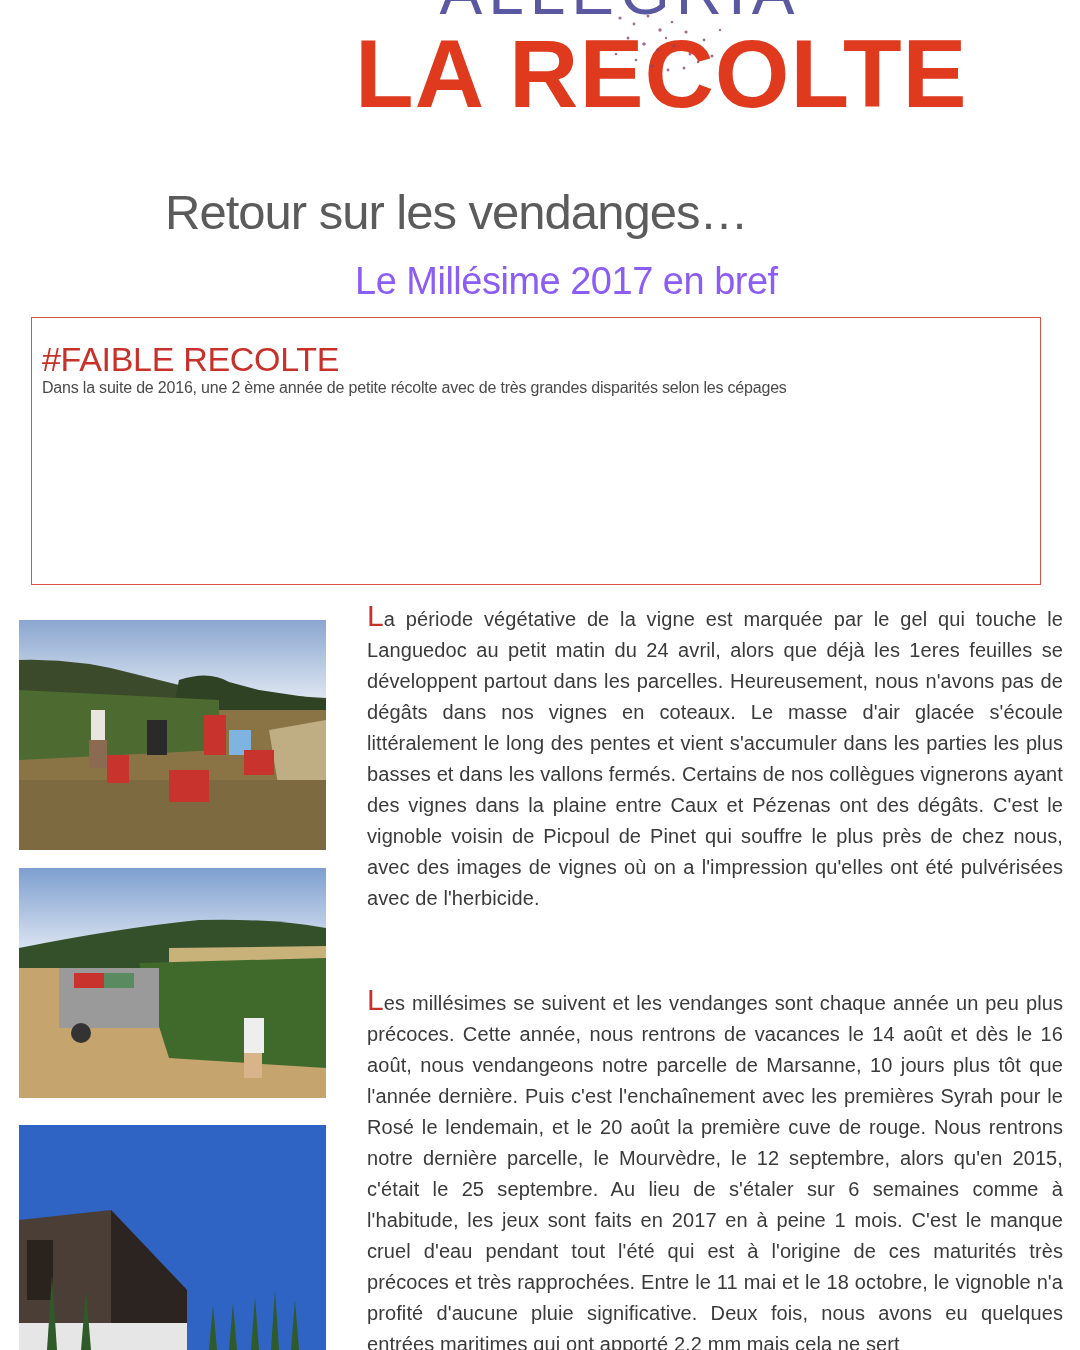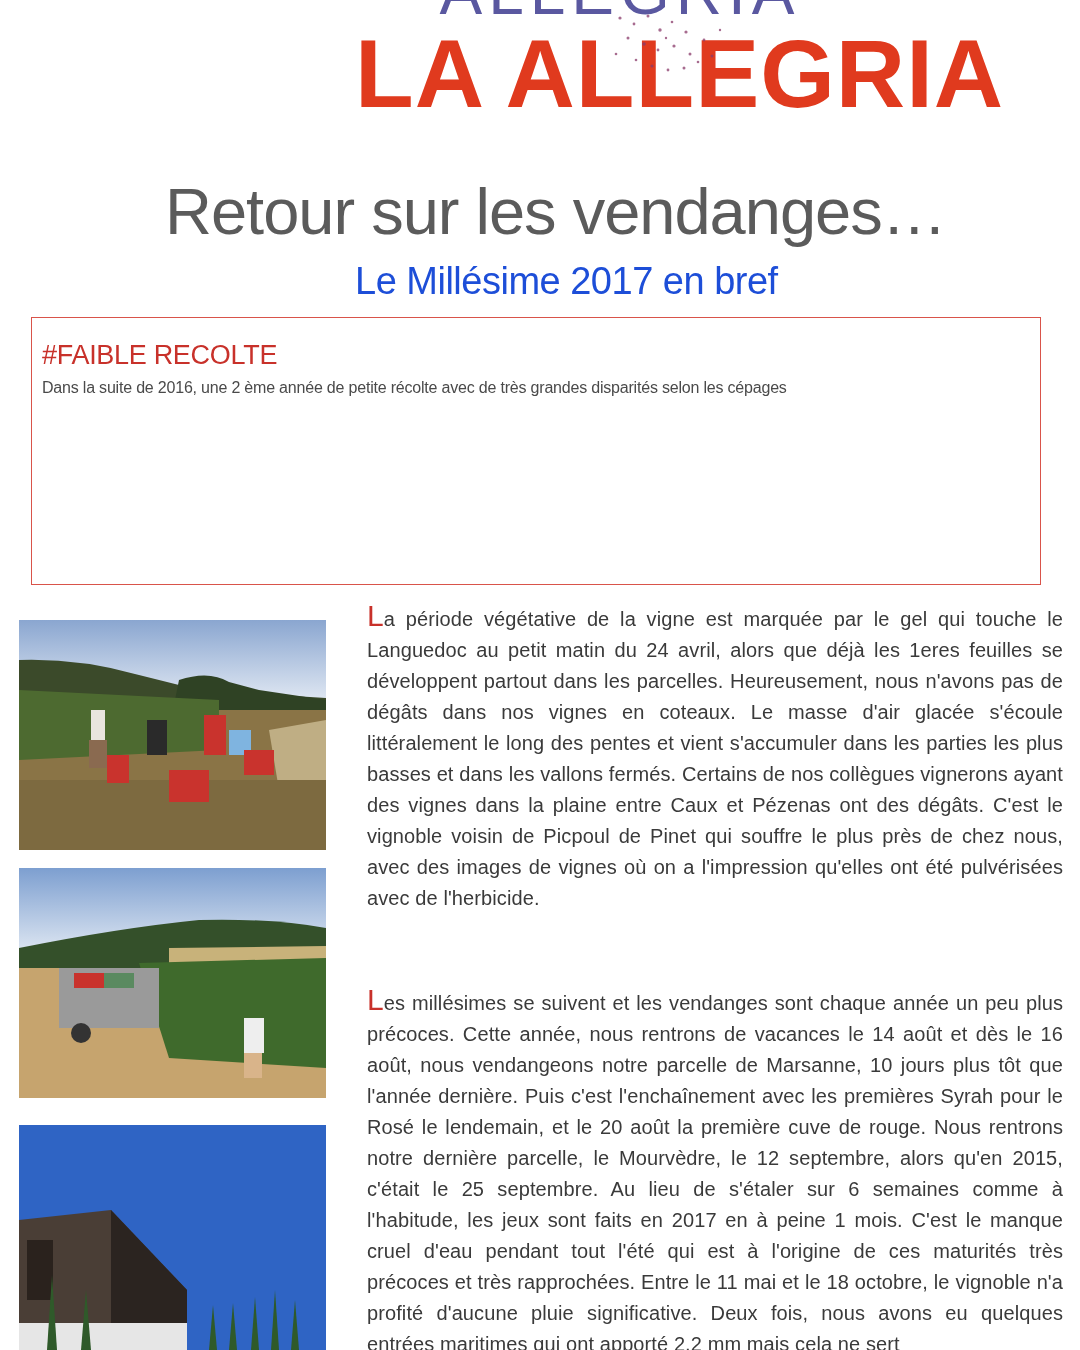--- a/index.html
+++ b/index.html
@@ -15,53 +15,53 @@
   }
   .gazette {
     position:absolute; left:355px; top:26px; width:530px;
     font-size:96px; font-weight:bold; color:#e03a1e; line-height:96px;
     letter-spacing:1px; white-space:nowrap;
     font-family:"Liberation Sans", sans-serif;
   }
   .splash { position:absolute; left:600px; top:10px; width:160px; height:70px; }
   .title {
     position:absolute; left:165px; top:172px; width:860px;
-    font-size:65px; color:#5b5b5b; line-height:80px; white-space:nowrap;
+    font-size:49px; color:#5b5b5b; line-height:80px; white-space:nowrap;
     letter-spacing:-1px;
   }
   .subtitle {
     position:absolute; left:355px; top:258px; width:520px;
-    font-size:38px; color:#1d4ed8; line-height:46px; white-space:nowrap;
+    font-size:38px; color:#8b5cf6; line-height:46px; white-space:nowrap;
     letter-spacing:-0.5px;
   }
   .summary-box {
     position:absolute; left:31px; top:317px; width:1010px; height:268px;
     border:1.5px solid #d9534a; box-sizing:border-box;
   }
   .tag {
-    position:absolute; left:10px; font-size:27px; color:#c8312a; white-space:nowrap;
+    position:absolute; left:10px; font-size:34px; color:#c8312a; white-space:nowrap;
     letter-spacing:-0.3px;
   }
   .tag-text {
     position:absolute; left:10px; width:960px; font-size:16px; line-height:32px;
     color:#4a4a4a; letter-spacing:-0.2px;
   }
   .photo { position:absolute; left:19px; width:307px; overflow:hidden; }
   .article {
     position:absolute; left:351px; width:696px; font-size:20px; line-height:31px;
     text-align:justify; color:#3a3a3a; letter-spacing:0.1px;margin-left:16px;
   }
   .dropcap { color:#c8312a; font-size:30px; line-height:20px; }
 </style>
 </head>
 <body>
 
 <div class="masthead">
   <div class="brand">ALLEGRIA</div>
-  <div class="gazette">LA ALLEGRIA</div>
+  <div class="gazette">LA RECOLTE</div>
   <svg class="splash" viewBox="0 0 160 70">
     <g fill="#8a3a6a" opacity="0.75">
       <circle cx="20" cy="8" r="1.6"></circle>
         <circle cx="34" cy="14" r="1.4"></circle>
         <circle cx="48" cy="6" r="1.5"></circle>
       <circle cx="60" cy="20" r="1.7"></circle>
         <circle cx="72" cy="12" r="1.3"></circle>
         <circle cx="86" cy="22" r="1.6"></circle>
       <circle cx="28" cy="28" r="1.5"></circle>
         <circle cx="44" cy="34" r="1.8"></circle>

